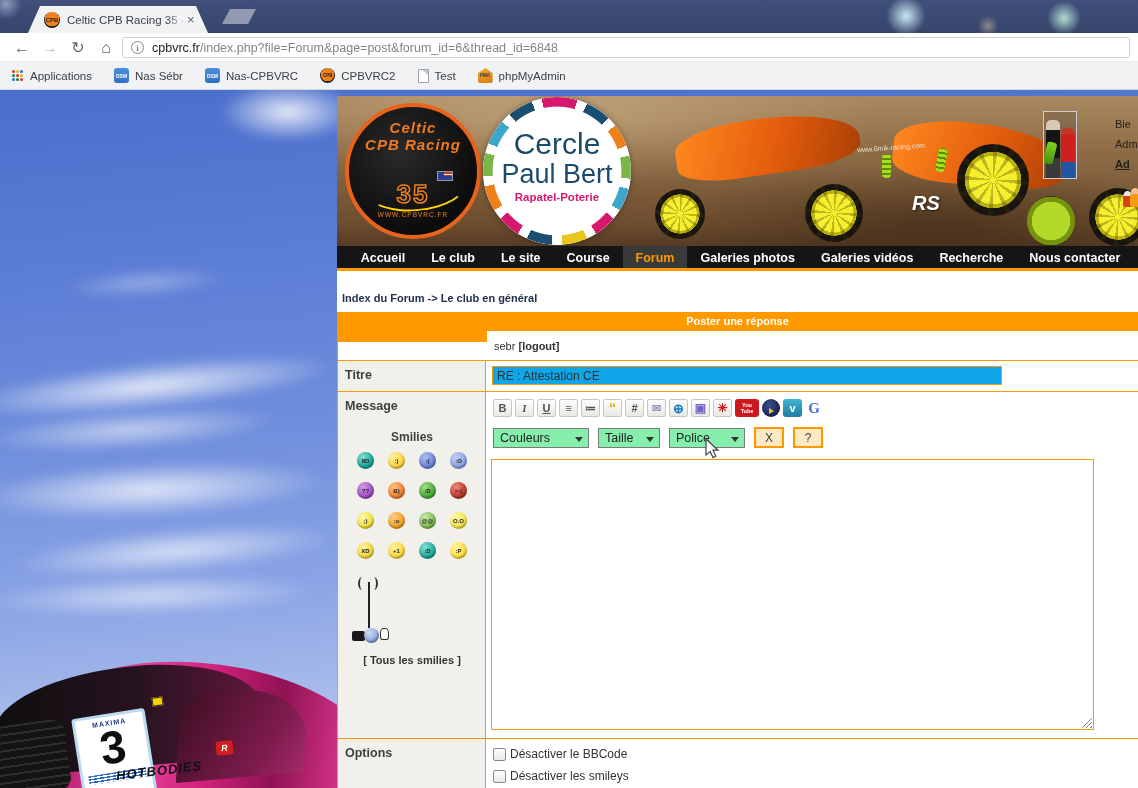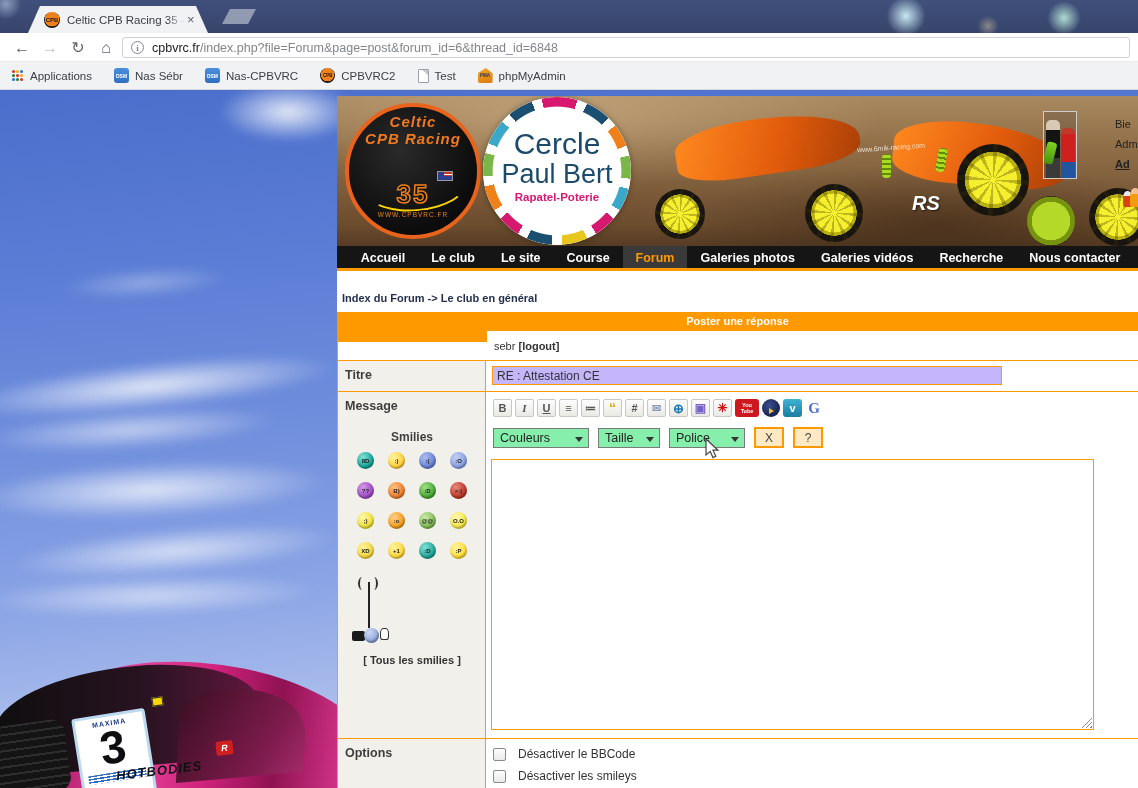--- a/index.html
+++ b/index.html
@@ -86,21 +86,21 @@
       radial-gradient(circle, #f6ef2e 0 47%, #b9b110 48% 55%, #181510 56% 84%, #3a342a 85% 100%); }
   .buggy-body { position:absolute; border-radius:40% 55% 35% 30%; background:linear-gradient(110deg,#ff8a20,#e35c0c 55%,#a83f06); }
   .spring { position:absolute; width:9px; height:24px; border-radius:4px;
     background:repeating-linear-gradient(0deg,#aadb1e 0 3px, #5f8a0a 3px 5px); }
   .rs-text { position:absolute; color:#fff; font-size:20px; font-weight:bold; font-style:italic; text-shadow:1px 1px 2px rgba(0,0,0,.6); }
   .car-url-text { position:absolute; color:#f3e9da; font-size:7px; transform:rotate(-4deg); opacity:.9; }
 
   .logo-celtic { position:absolute; left:8px; top:7px; width:136px; height:136px; border-radius:50%;
     background:radial-gradient(circle at 40% 35%, #2a2a2a, #0c0c0c 70%);
     border:4px solid #e8641c; text-align:center; color:#f07a20; overflow:hidden; }
-  .logo-celtic .l1 { margin-top:6px; font-size:15px; font-style:italic; font-weight:bold; letter-spacing:1px; }
+  .logo-celtic .l1 { margin-top:12px; font-size:15px; font-style:italic; font-weight:bold; letter-spacing:1px; }
   .logo-celtic .l2 { font-size:15px; font-style:italic; font-weight:bold; letter-spacing:1px; }
   .swoosh { position:absolute; left:18px; top:58px; width:100px; height:46px; border:2px solid transparent;
     border-bottom:2px solid #ffd400; border-radius:50%; transform:rotate(-6deg); }
   .logo-celtic .num { position:absolute; left:0; right:0; top:72px; font-size:26px; font-weight:bold; color:#121212;
     -webkit-text-stroke:1.5px #f08019; letter-spacing:2px; }
   .usflag { position:absolute; left:88px; top:64px; width:16px; height:10px;
     background:repeating-linear-gradient(#c0392b 0 1.5px, #fff 1.5px 3px);
     box-shadow:inset 6px -4px 0 0 #2c3e8f; border:1px solid #999; }
   .logo-celtic .url { position:absolute; left:0; right:0; top:104px; font-size:6.5px; letter-spacing:1px; color:#f08019; }
 
@@ -142,21 +142,21 @@
   .frow.nom { top:0; height:30px; }
   .frow.titre { top:30px; height:31px;padding-left:8px; }
   .frow.message { top:61px; height:347px; }
   .frow.options { top:408px; height:50px; }
   .lcell { position:absolute; left:0; top:0; bottom:0; width:148px; background:#f1f0ea; border-right:1px solid #ff9900; }
   .lcell .lbl { position:absolute; left:7px; top:7px; font-size:12.5px; font-weight:bold; color:#3f3f3f; }
   .vcell { position:absolute; left:149px; top:0; bottom:0; right:0; background:#fff; }
 
   .nom-val { position:absolute; left:7px; top:9px; font-size:11px; color:#333; }
   .nom-val b { font-weight:bold; }
-  .titre-input { position:absolute; left:5px; top:5px; width:510px; height:19px; background:#c4b5fd; border:1px solid #ff9900;
+  .titre-input { position:absolute; left:5px; top:5px; width:510px; height:19px; background:#0ea5e9; border:1px solid #ff9900;
     font-size:12px; color:#333; padding:0 4px; font-family:"Liberation Sans", sans-serif; }
 
   .tb-row1 { position:absolute; left:6px; top:7px; display:flex; gap:3px; align-items:center; }
   .tbtn { width:19px; height:18px; background:linear-gradient(#fdfdfd,#e9e9e4); border:1px solid #c8c8c0; border-radius:2px;
     font-size:11px; font-weight:bold; color:#555; display:flex; align-items:center; justify-content:center; }
   .tb-i { font-style:italic; font-family:"Liberation Serif", serif; }
   .tb-u { text-decoration:underline; }
   .tb-quote { color:#e8a800; font-size:14px; }
   .tb-email { color:#8899bb; }
   .tb-link { color:#1a7ab8; font-size:13px; }
@@ -192,21 +192,21 @@
   .ant-wrap { position:absolute; left:14px; top:185px; width:44px; height:66px; }
   .ant-arc-l { position:absolute; left:6px; top:0; width:8px; height:13px; border-left:2px solid #333; border-radius:50%; }
   .ant-arc-r { position:absolute; left:18px; top:0; width:8px; height:13px; border-right:2px solid #333; border-radius:50%; }
   .ant-line { position:absolute; left:16px; top:5px; width:2px; height:46px; background:#222; }
   .ant-cam { position:absolute; left:0; bottom:2px; width:13px; height:10px; background:#1a1a1a; border-radius:2px; }
   .ant-face { position:absolute; left:12px; bottom:0; width:15px; height:15px; border-radius:50%;
     background:radial-gradient(circle at 35% 30%, #cdd9f2, #93abdf 60%, #6e87c4); box-shadow:inset -1px -2px 2px rgba(0,0,0,.3); }
   .ant-thumb { position:absolute; left:28px; bottom:3px; width:9px; height:12px; background:#fff; border:1px solid #333; border-radius:40% 40% 30% 30%; }
   .all-smilies { position:absolute; left:0; top:262px; width:148px; text-align:center; font-size:11px; font-weight:bold; color:#333; }
 
-  .optline { position:absolute; left:6px; display:flex; align-items:center; gap:12px; }
+  .optline { position:absolute; left:6px; display:flex; align-items:center; gap:4px; }
   .optline.o1 { top:8px; } .optline.o2 { top:30px; }
   .cbx { width:13px; height:13px; border:1px solid #8a8a8a; background:linear-gradient(#fdfdfd,#e9e9e9); border-radius:2px; }
   .optlbl { font-size:12px; color:#333; }
 
   .cursor { position:absolute; left:705px; top:438px; width:16px; height:22px; z-index:50; }
 </style>
 </head>
 <body>
 
 <div id="root">

